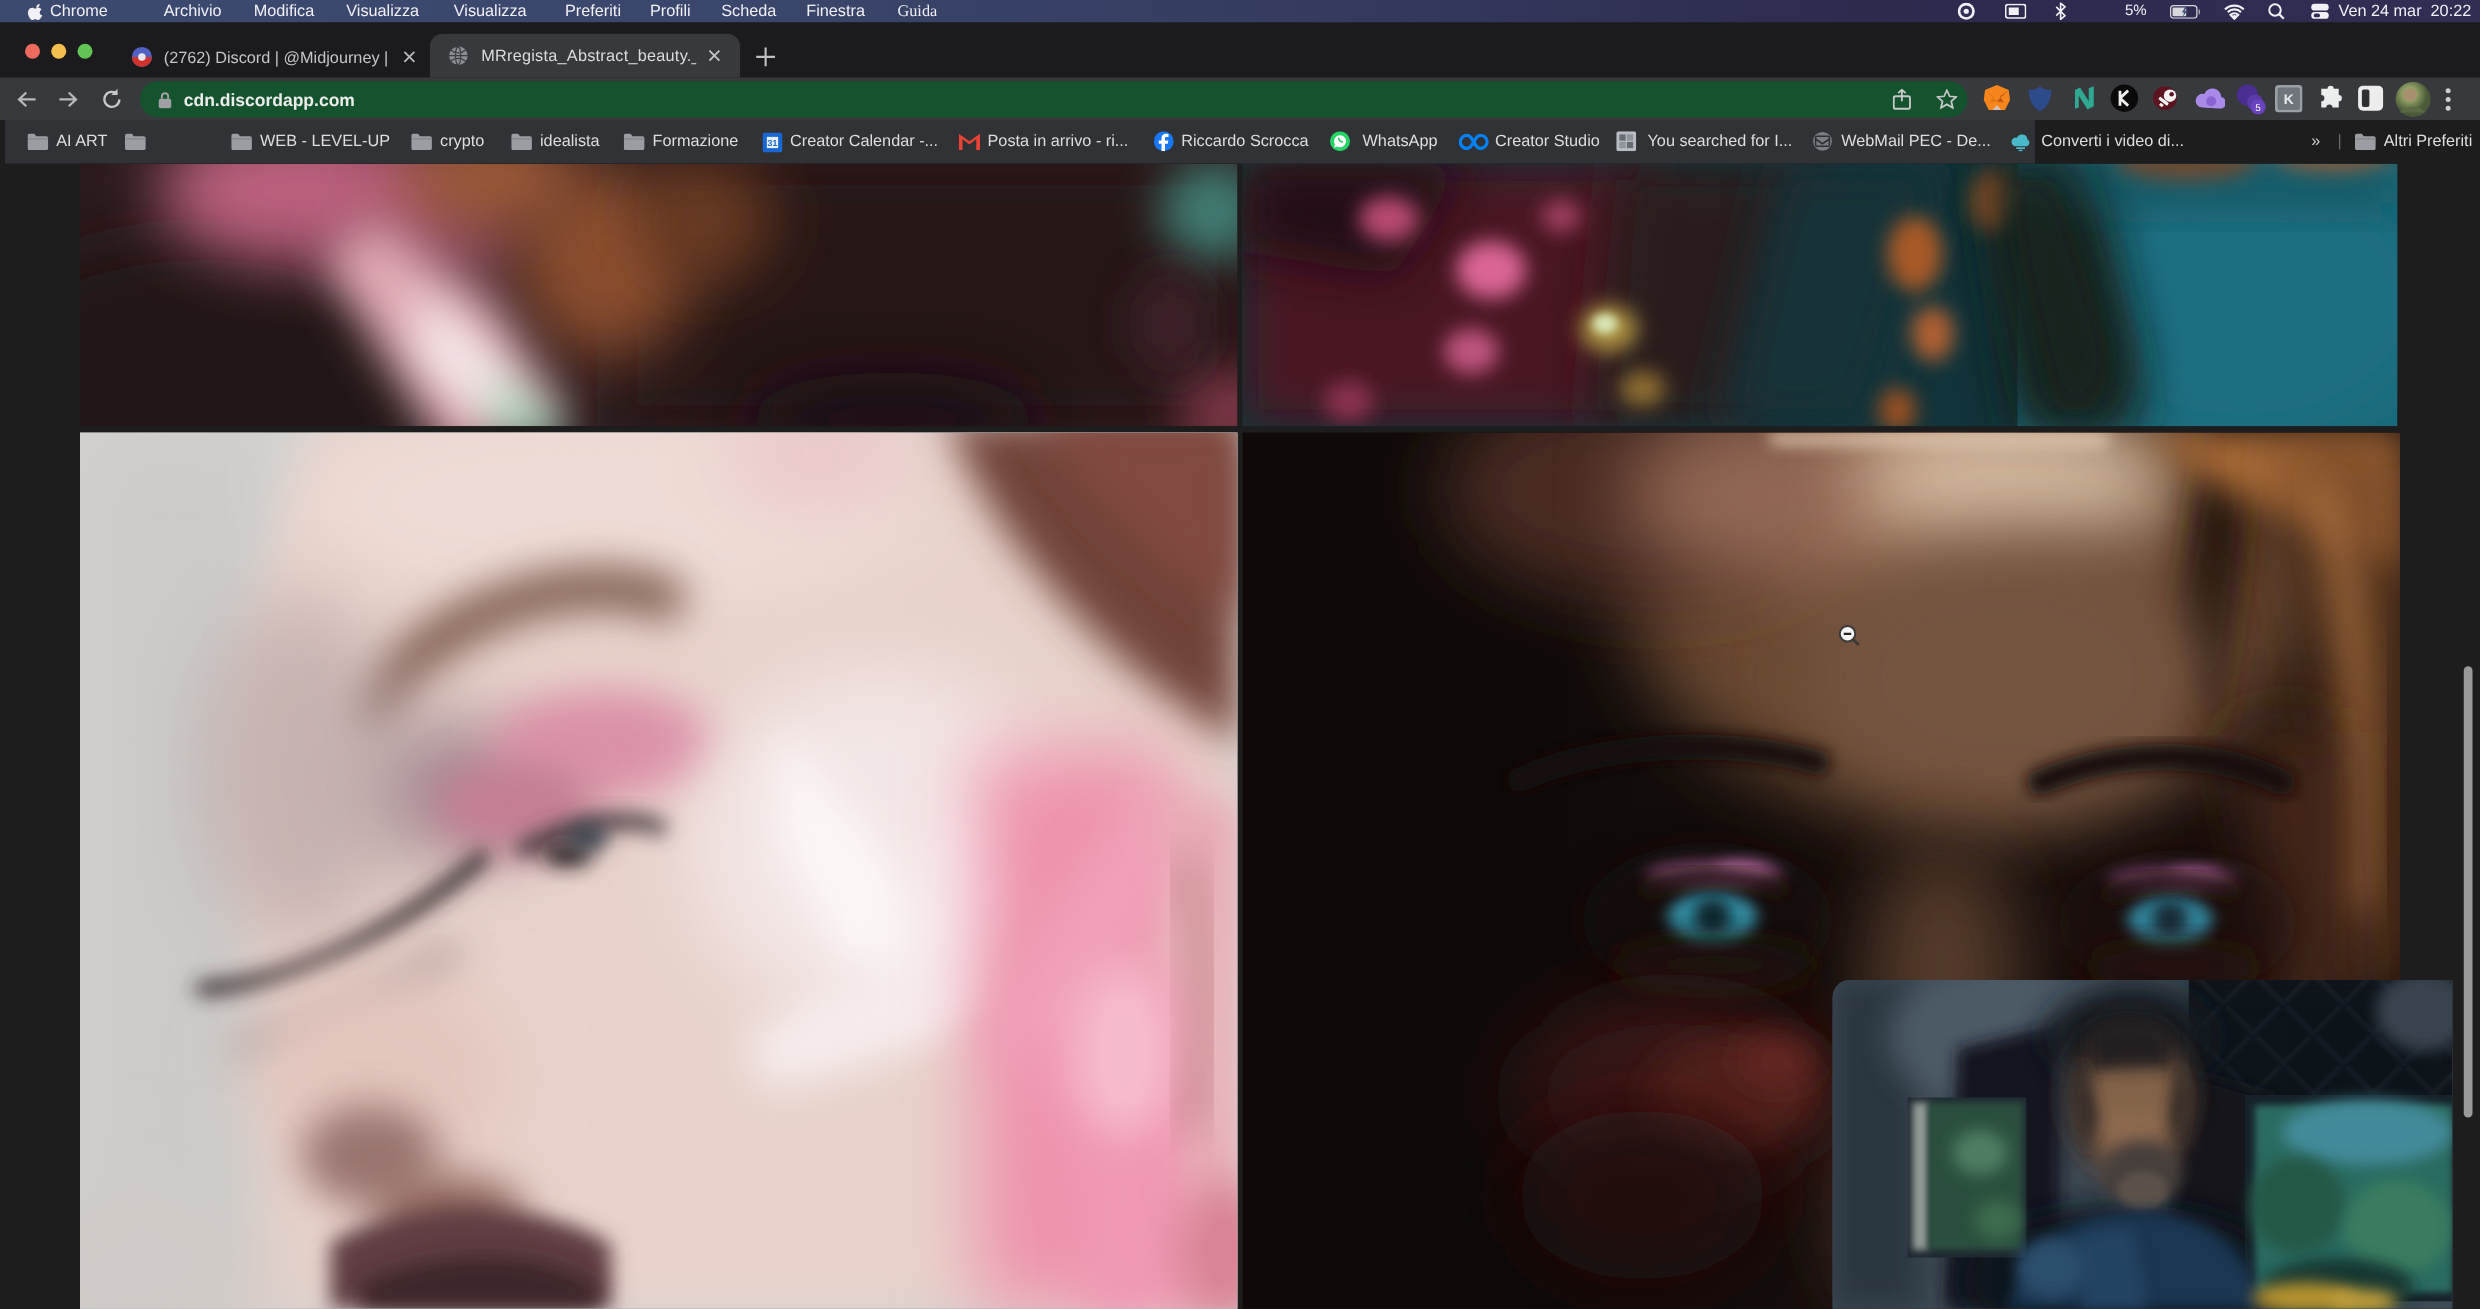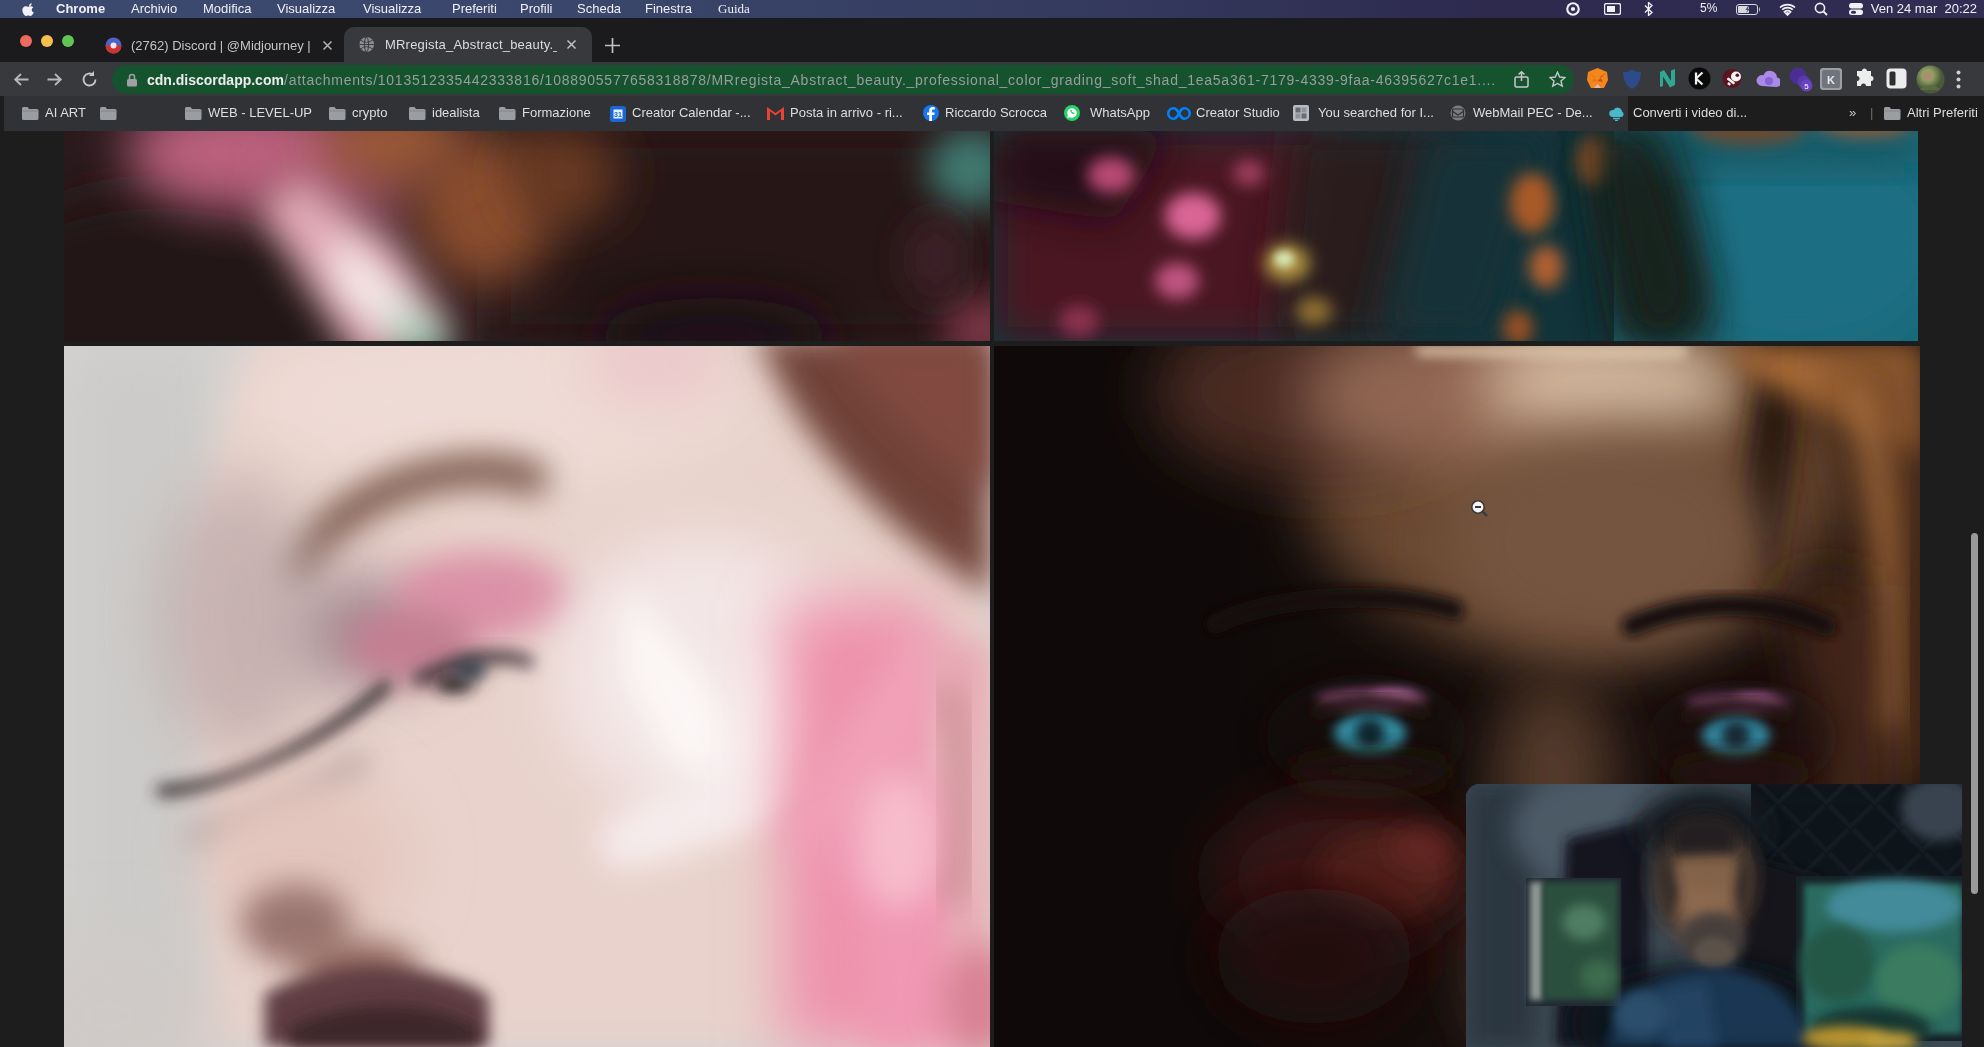--- a/index.html
+++ b/index.html
@@ -23,21 +23,21 @@
   #content { position:absolute; left:0; top:131px; width:1984px; height:916px; background:#1d1d1e; }
   .quad { position:absolute; overflow:hidden; }
   svg { display:block; }
 </style>
 </head>
 <body>
 <div id="menubar">
   <svg class="abs" style="left:22px;top:2px;" width="14" height="14" viewBox="0 0 14 14">
       <path fill="#f0f0f5" d="M9.7 1.2c.1.8-.2 1.5-.7 2.1-.5.6-1.3 1-2 .9-.1-.7.3-1.5.7-2 .5-.6 1.4-1 2-1zM11.8 10.2c-.3.8-.5 1.1-.9 1.8-.6.9-1.4 2-2.4 2-.9 0-1.1-.6-2.3-.6-1.2 0-1.5.6-2.3.6-1 0-1.7-1-2.3-1.9C.3 10.2-.1 7.4.9 5.9c.7-1.1 1.8-1.7 2.8-1.7 1 0 1.7.6 2.5.6.8 0 1.3-.6 2.5-.6.9 0 1.9.5 2.6 1.4-2.3 1.2-1.9 4.4.5 4.6z"></path>
     </svg>
-  <span class="mi" style="left:56px;font-weight:bold;">Chrome</span>
+  <span class="mi" style="left:40px;font-weight:normal;">Chrome</span>
   <span class="mi" style="left:131px;">Archivio</span>
   <span class="mi" style="left:203px;">Modifica</span>
   <span class="mi" style="left:277px;">Visualizza</span>
   <span class="mi" style="left:363px;">Visualizza</span>
   <span class="mi" style="left:452px;">Preferiti</span>
   <span class="mi" style="left:520px;">Profili</span>
   <span class="mi" style="left:577px;">Scheda</span>
   <span class="mi" style="left:645px;">Finestra</span>
   <span class="mi" style="left:718px;font-family:Liberation Serif, serif;">Guida</span>
   <svg class="abs" style="left:1566px;top:2px;" width="14" height="14" viewBox="0 0 14 14">
@@ -110,21 +110,20 @@
   <svg class="abs" style="left:80px;top:8px;" width="19" height="19" viewBox="0 0 19 19">
       <path d="M15.5 9.5 a6 6 0 1 1 -1.8-4.3" fill="none" stroke="#c7c8ca" stroke-width="1.8"></path>
       <path d="M14 1 v5 h-5 z" fill="#c7c8ca"></path>
     </svg>
   <div id="omni">
     <svg class="abs" style="left:14px;top:8px;" width="12" height="14" viewBox="0 0 12 14">
         <rect x="1" y="6" width="10" height="7.5" rx="1.5" fill="#9fa0a3"></rect>
         <path d="M3.5 6 V4 a2.5 2.5 0 0 1 5 0 V6" fill="none" stroke="#9fa0a3" stroke-width="1.6"></path>
       </svg>
     <span class="abs" style="left:35px;top:7px;font-size:14px;color:#ececec;font-weight:bold;">cdn.discordapp.com</span>
-    <span id="urlrest" class="abs" style="left:172px;top:7px;font-size:14px;color:#9b9c9e;letter-spacing:.75px;">/attachments/1013512335442333816/1088905577658318878/MRregista_Abstract_beauty._professional_color_grading_soft_shad_1ea5a361-7179-4339-9faa-46395627c1e1....</span>
     <svg class="abs" style="left:1402px;top:6px;" width="15" height="17" viewBox="0 0 15 17">
         <rect x="1" y="6" width="13" height="10" rx="1.5" fill="none" stroke="#c7c8ca" stroke-width="1.5"></rect>
         <path d="M7.5 1 v9 M4.5 3.5 L7.5 .8 L10.5 3.5" fill="none" stroke="#c7c8ca" stroke-width="1.5"></path>
       </svg>
     <svg class="abs" style="left:1437px;top:6px;" width="17" height="17" viewBox="0 0 17 17">
         <path d="M8.5 1.2 L10.7 6 L16 6.5 L12 10 L13.2 15.2 L8.5 12.5 L3.8 15.2 L5 10 L1 6.5 L6.3 6z" fill="none" stroke="#c7c8ca" stroke-width="1.4"></path>
       </svg>
   </div>
   <svg class="abs" style="left:1586px;top:6px;" width="23" height="22" viewBox="0 0 23 22">
       <path d="M11.5 0 L21 4 L22 12 L18 20 L5 20 L1 12 L2 4z" fill="#f6851b"></path>

